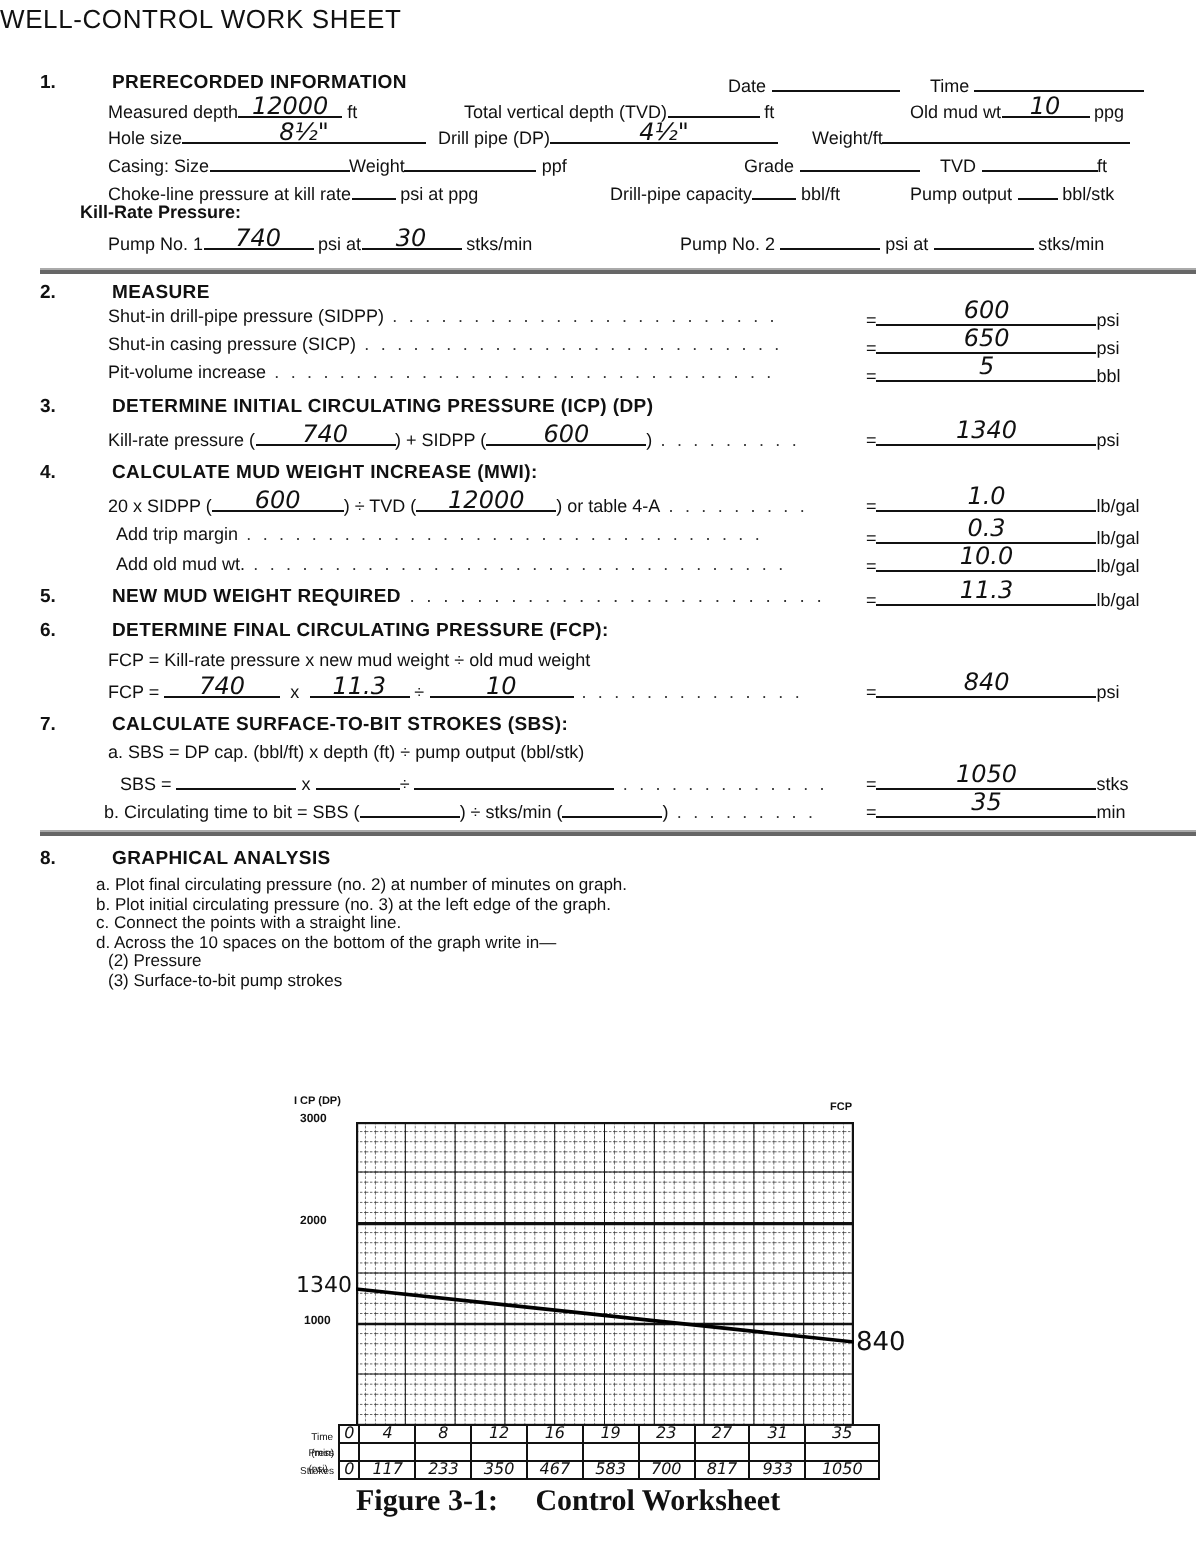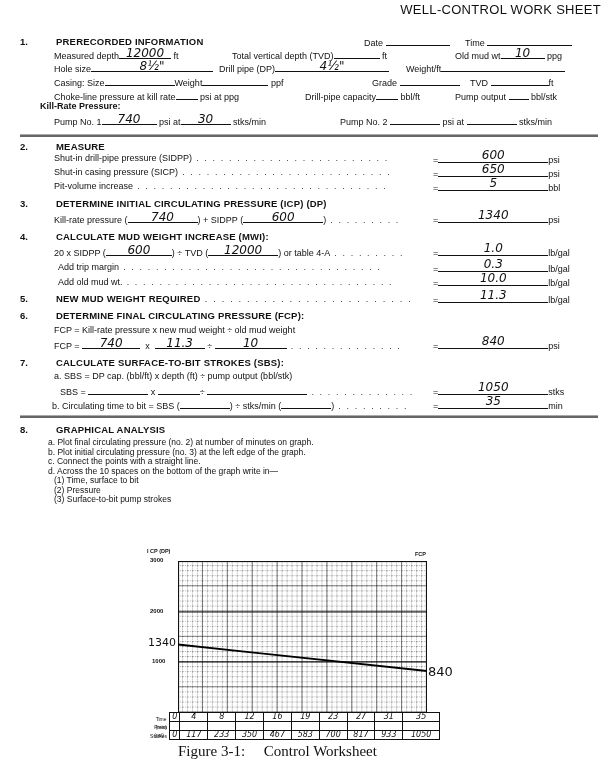--- a/index.html
+++ b/index.html
@@ -1,30 +1,30 @@
 <!DOCTYPE html>
 <html><head>
 <meta charset="utf-8">
 <style>
   html, body { margin:0; padding:0; background:#fff; }
   body { width:601px; height:780px; position:relative; overflow:hidden;
          font-family:"Liberation Sans", sans-serif; color:#111; font-size:9px; }
   .abs { position:absolute; white-space:nowrap; }
-  .title { left:0; width:601px; top:2px; text-align:right; font-size:13px; letter-spacing:0.3px; }
+  .title { left:0; width:601px; top:2px; text-align:left; font-size:13px; letter-spacing:0.3px; }
   .num { font-weight:bold; font-size:9.5px; }
   .head { font-weight:bold; font-size:9.5px; letter-spacing:0.2px;padding-left:16px; }
   .hw { font-family:"DejaVu Sans", sans-serif; font-size:12px; font-style:italic; color:#111; }
   .blank { display:inline-block; border-bottom:1px solid #111; vertical-align:baseline; height:9px; position:relative; text-align:center; }
   .blank .hw { position:absolute; left:0; right:0; bottom:-2px; text-align:center; }
   .res { display:inline-block; border-bottom:1px solid #111; width:110px; height:12px; position:relative; text-align:center; }
   .res .hw { position:absolute; left:0; right:0; bottom:0px; }
   .dots { letter-spacing:1.6px; color:#333; }
   .divider { left:20px; width:578px; height:2px; background:#666; border-top:1px solid #aaa; }
   .small { font-size:8px; }
-  .fig { font-family:"Liberation Serif", serif; font-weight:normal; font-size:15px; }
+  .fig { font-family:"Liberation Serif", serif; font-weight:bold; font-size:15px; }
   table.gt { border-collapse:collapse; position:absolute; left:169px; top:712px; width:271px; }
   table.gt td { border:1px solid #111; height:8px; padding:0; text-align:center; font-family:"DejaVu Sans", sans-serif; font-style:italic; font-size:8px; line-height:8px; }
   table.gt td.lbl { border:none; font-family:"Liberation Sans", sans-serif; font-style:normal; font-size:5px; text-align:left; width:0; }
 </style>
 </head>
 <body>
 
 <div class="abs title">WELL-CONTROL WORK SHEET</div>
 
 <div class="abs num" style="left:20px;top:36px;">1.</div>
@@ -182,21 +182,20 @@
 
 <div class="abs divider" style="top:415px;"></div>
 
 <div class="abs num" style="left:20px;top:424px;">8.</div>
 <div class="abs head" style="left:40px;top:424px;">GRAPHICAL ANALYSIS</div>
 <div class="abs" style="left:48px;top:438px;line-height:9.5px;font-size:8.5px;">
   <div>a.  Plot final circulating pressure (no. 2) at number of minutes on graph.</div>
   <div>b.  Plot initial circulating pressure (no. 3) at the left edge of the graph.</div>
   <div>c.  Connect the points with a straight line.</div>
   <div>d.  Across the 10  spaces on the bottom of the graph write in—</div>
-  <div style="padding-left:6px;">(1) Time, surface to bit</div>
   <div style="padding-left:6px;">(2) Pressure</div>
   <div style="padding-left:6px;">(3) Surface-to-bit pump strokes</div>
 </div>
 
 <div class="abs small" style="left:147px;top:548px;font-size:5.5px;font-weight:bold;">I CP (DP)</div>
 <div class="abs small" style="left:415px;top:551px;font-size:5.5px;font-weight:bold;">FCP</div>
 <div class="abs" style="left:150px;top:557px;font-size:6px;font-weight:bold;">3000</div>
 <div class="abs" style="left:150px;top:608px;font-size:6px;font-weight:bold;">2000</div>
 <div class="abs" style="left:152px;top:658px;font-size:6px;font-weight:bold;">1000</div>
 <div class="abs hw" style="left:148px;top:636px;font-size:11px;font-style:normal;">1340</div>

